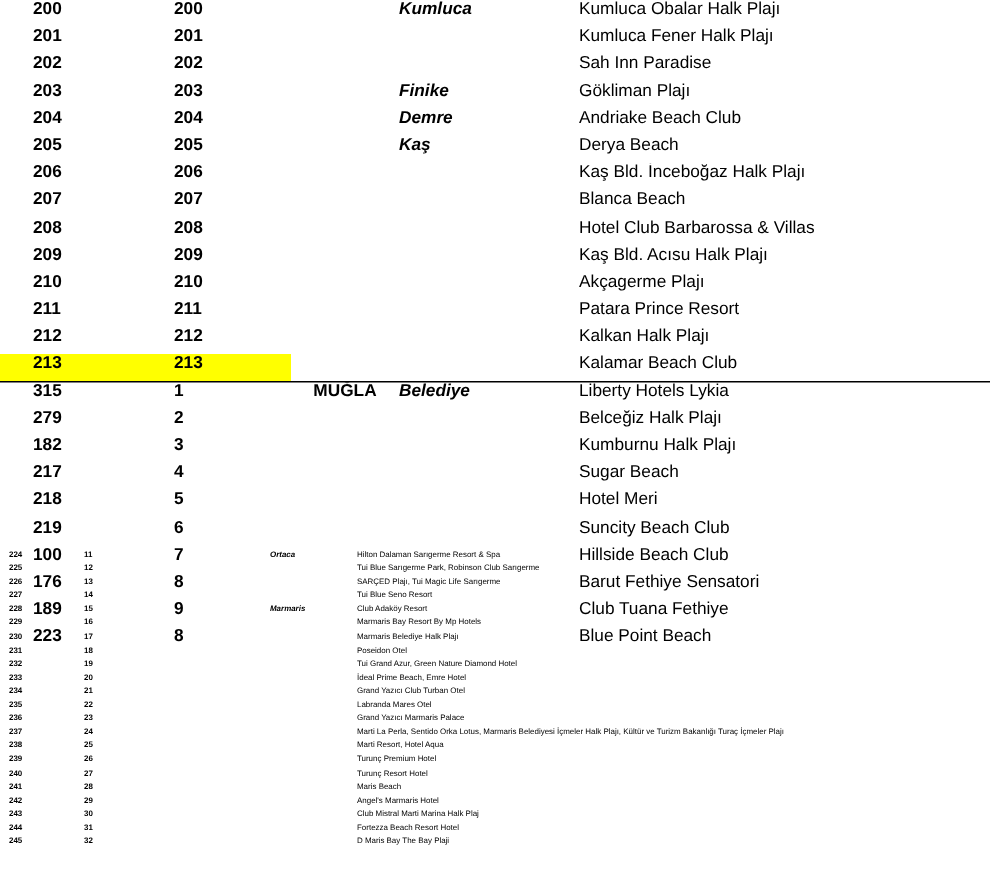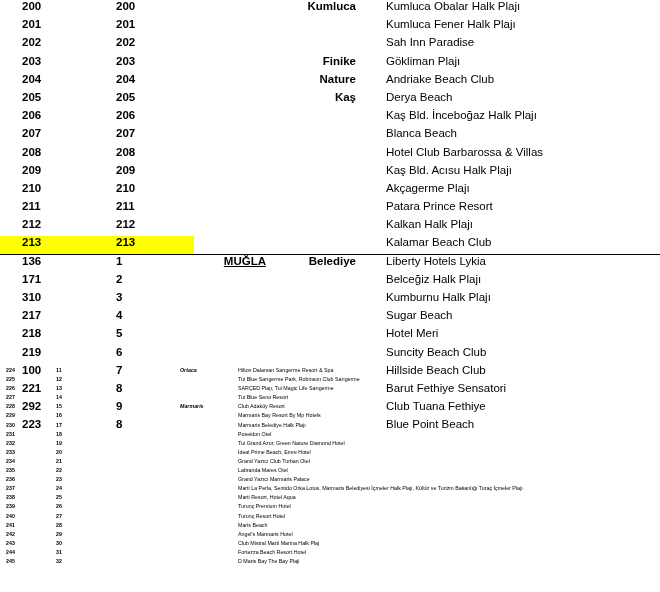--- a/index.html
+++ b/index.html
@@ -35,22 +35,22 @@
     width: 660px;
   }
   table.upper-t td {
     padding: 0;
     vertical-align: top;
     white-space: nowrap;
     overflow: hidden;
   }
   .upper-t .c-no    { width: 72px;  padding-left: 22px !important; font-weight: bold; font-size: 11.5px; }
   .upper-t .c-seq   { width: 78px;  padding-left: 22px !important; font-weight: bold; font-size: 11.5px; }
-  .upper-t .c-prov  { width: 72px;  font-weight: bold; font-size: 11.5px; text-align: right; text-decoration: underline; }
-  .upper-t .c-dist  { width: 90px;  font-weight: bold; font-size: 11.5px; text-align: right; padding-right: 8px !important; }
+  .upper-t .c-prov  { width: 72px;  font-weight: bold; font-size: 11.5px; text-align: center; }
+  .upper-t .c-dist  { width: 90px;  font-weight: bold; font-style: italic; font-size: 11.5px; text-align: left; padding-right: 8px !important; }
   .upper-t .c-name  { width: 348px; padding-left: 22px !important; font-size: 11.5px; }
   .upper-t tr { height: 18.2px; }
 
   .hl { background: #ffff00; }
   .rule-row td {
     border-bottom: 1px solid #000000;
   }
 
   
   .lower {
@@ -110,21 +110,21 @@
             <td class="c-no">203</td>
             <td class="c-seq">203</td>
             <td class="c-prov"></td>
             <td class="c-dist">Finike</td>
             <td class="c-name">Gökliman Plajı</td>
           </tr>
           <tr>
             <td class="c-no">204</td>
             <td class="c-seq">204</td>
             <td class="c-prov"></td>
-            <td class="c-dist">Nature</td>
+            <td class="c-dist">Demre</td>
             <td class="c-name">Andriake Beach Club</td>
           </tr>
           <tr>
             <td class="c-no">205</td>
             <td class="c-seq">205</td>
             <td class="c-prov"></td>
             <td class="c-dist">Kaş</td>
             <td class="c-name">Derya Beach</td>
           </tr>
           <tr>
@@ -177,35 +177,35 @@
             <td class="c-name">Kalkan Halk Plajı</td>
           </tr>
           <tr class="rule-row">
             <td class="c-no hl">213</td>
             <td class="c-seq hl">213</td>
             <td class="c-prov"></td>
             <td class="c-dist"></td>
             <td class="c-name">Kalamar Beach Club</td>
           </tr>
           <tr>
-            <td class="c-no">136</td>
+            <td class="c-no">315</td>
             <td class="c-seq">1</td>
             <td class="c-prov">MUĞLA</td>
             <td class="c-dist">Belediye</td>
             <td class="c-name">Liberty Hotels Lykia</td>
           </tr>
           <tr>
-            <td class="c-no">171</td>
+            <td class="c-no">279</td>
             <td class="c-seq">2</td>
             <td class="c-prov"></td>
             <td class="c-dist"></td>
             <td class="c-name">Belceğiz Halk Plajı</td>
           </tr>
           <tr>
-            <td class="c-no">310</td>
+            <td class="c-no">182</td>
             <td class="c-seq">3</td>
             <td class="c-prov"></td>
             <td class="c-dist"></td>
             <td class="c-name">Kumburnu Halk Plajı</td>
           </tr>
           <tr>
             <td class="c-no">217</td>
             <td class="c-seq">4</td>
             <td class="c-prov"></td>
             <td class="c-dist"></td>
@@ -226,28 +226,28 @@
             <td class="c-name">Suncity Beach Club</td>
           </tr>
           <tr>
             <td class="c-no">100</td>
             <td class="c-seq">7</td>
             <td class="c-prov"></td>
             <td class="c-dist"></td>
             <td class="c-name">Hillside Beach Club</td>
           </tr>
           <tr>
-            <td class="c-no">221</td>
+            <td class="c-no">176</td>
             <td class="c-seq">8</td>
             <td class="c-prov"></td>
             <td class="c-dist"></td>
             <td class="c-name">Barut Fethiye Sensatori</td>
           </tr>
           <tr>
-            <td class="c-no">292</td>
+            <td class="c-no">189</td>
             <td class="c-seq">9</td>
             <td class="c-prov"></td>
             <td class="c-dist"></td>
             <td class="c-name">Club Tuana Fethiye</td>
           </tr>
           <tr>
             <td class="c-no">223</td>
             <td class="c-seq">8</td>
             <td class="c-prov"></td>
             <td class="c-dist"></td>

